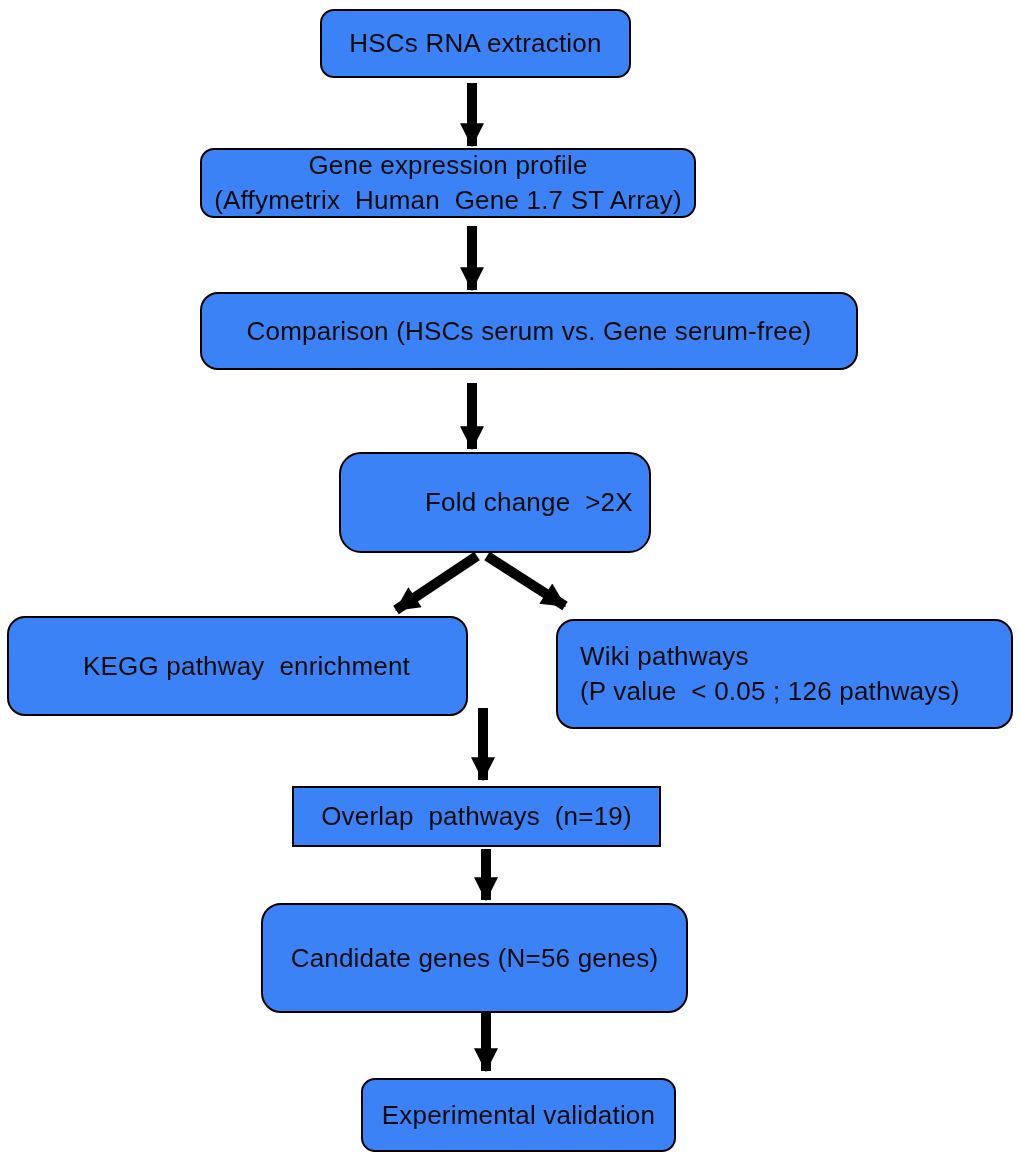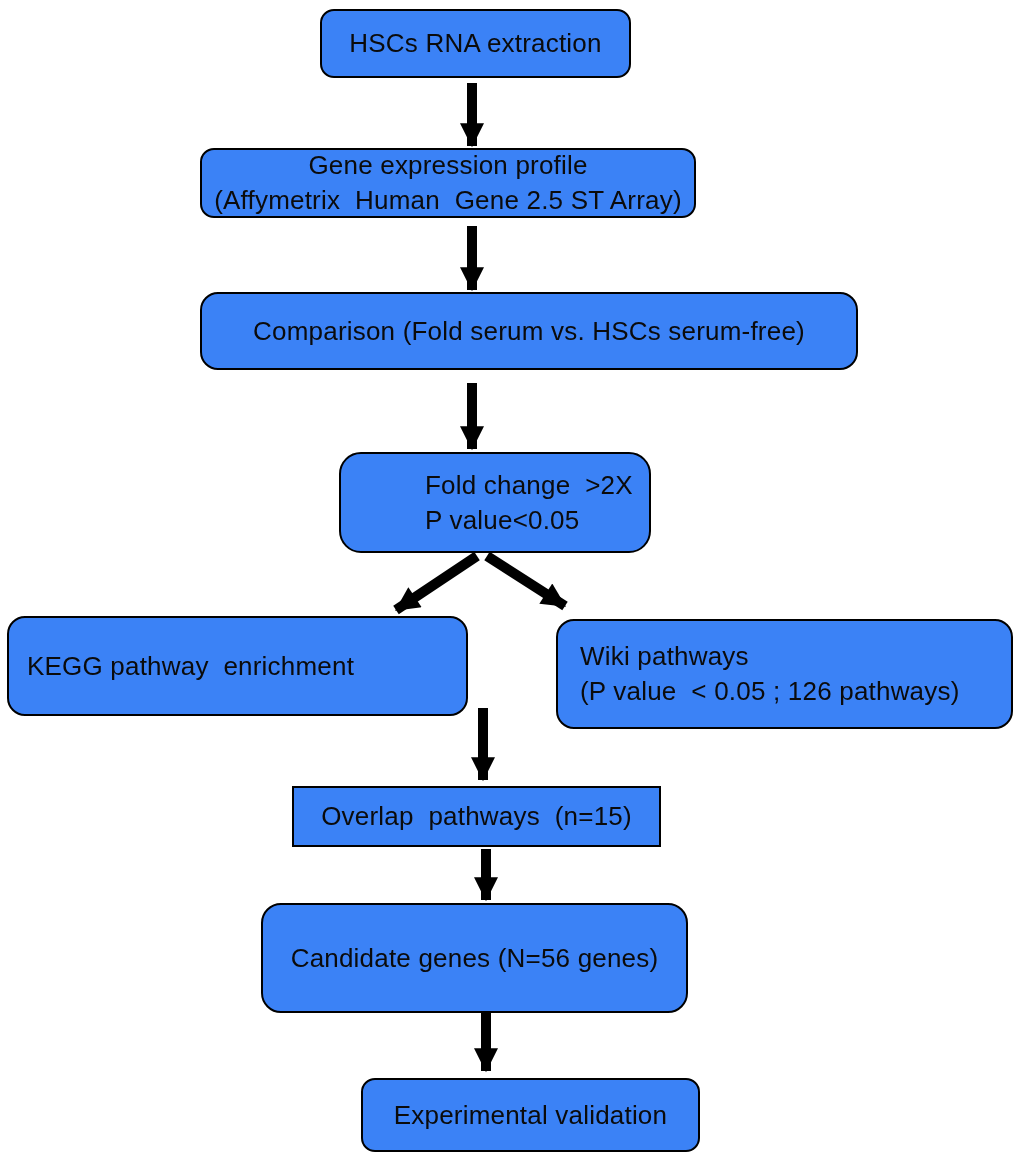--- a/index.html
+++ b/index.html
@@ -71,46 +71,45 @@
     <line class="arrow" x1="486" y1="849" x2="486" y2="900" marker-end="url(#ah)"></line>
     <line class="arrow" x1="486" y1="1001" x2="486" y2="1071" marker-end="url(#ah)"></line>
   </svg>
 
   <div class="node" style="left:320px; top:9px; width:311px; height:69px; border-radius:14px;">
     <span class="line">HSCs RNA extraction</span>
   </div>
 
   <div class="node" style="left:200px; top:148px; width:496px; height:70px; border-radius:14px;text-align:center;">
     <span class="line">Gene expression profile</span>
-    <span class="line">(Affymetrix  Human  Gene 2.5 ST Array)</span>
+    <span class="line">(Affymetrix  Human  Gene 1.7 ST Array)</span>
   </div>
 
   <div class="node" style="left:200px; top:292px; width:658px; height:78px; border-radius:18px;">
-    <span class="line">Comparison (Fold serum vs. HSCs serum-free)</span>
+    <span class="line">Comparison (HSCs serum vs. Gene serum-free)</span>
   </div>
 
   <div class="node align-left" style="left:339px; top:452px; width:312px; height:101px; border-radius:22px; padding-left:84px;">
     <span class="line">Fold change  &gt;2X</span>
-    <span class="line">P value&lt;0.05</span>
   </div>
 
-  <div class="node align-left" style="left:7px; top:616px; width:461px; height:100px; border-radius:18px; padding-left:18px;">
+  <div class="node align-left" style="left:7px; top:616px; width:461px; height:100px; border-radius:18px; padding-left:18px;align-items:center;">
     <span class="line">KEGG pathway  enrichment</span>
   </div>
 
   <div class="node align-left" style="left:556px; top:619px; width:457px; height:110px; border-radius:18px; padding-left:22px;">
     <span class="line">Wiki pathways</span>
     <span class="line">(P value  &lt; 0.05 ; 126 pathways)</span>
   </div>
 
   <div class="node" style="left:292px; top:786px; width:369px; height:61px; border-radius:0;">
-    <span class="line">Overlap  pathways  (n=15)</span>
+    <span class="line">Overlap  pathways  (n=19)</span>
   </div>
 
   <div class="node" style="left:261px; top:903px; width:427px; height:110px; border-radius:20px;">
     <span class="line">Candidate genes (N=56 genes)</span>
   </div>
 
-  <div class="node" style="left:361px; top:1078px; width:339px; height:74px; border-radius:14px;">
+  <div class="node" style="left:361px; top:1078px; width:315px; height:74px; border-radius:14px;">
     <span class="line">Experimental validation</span>
   </div>
 
 </div>
 
 </body></html>

